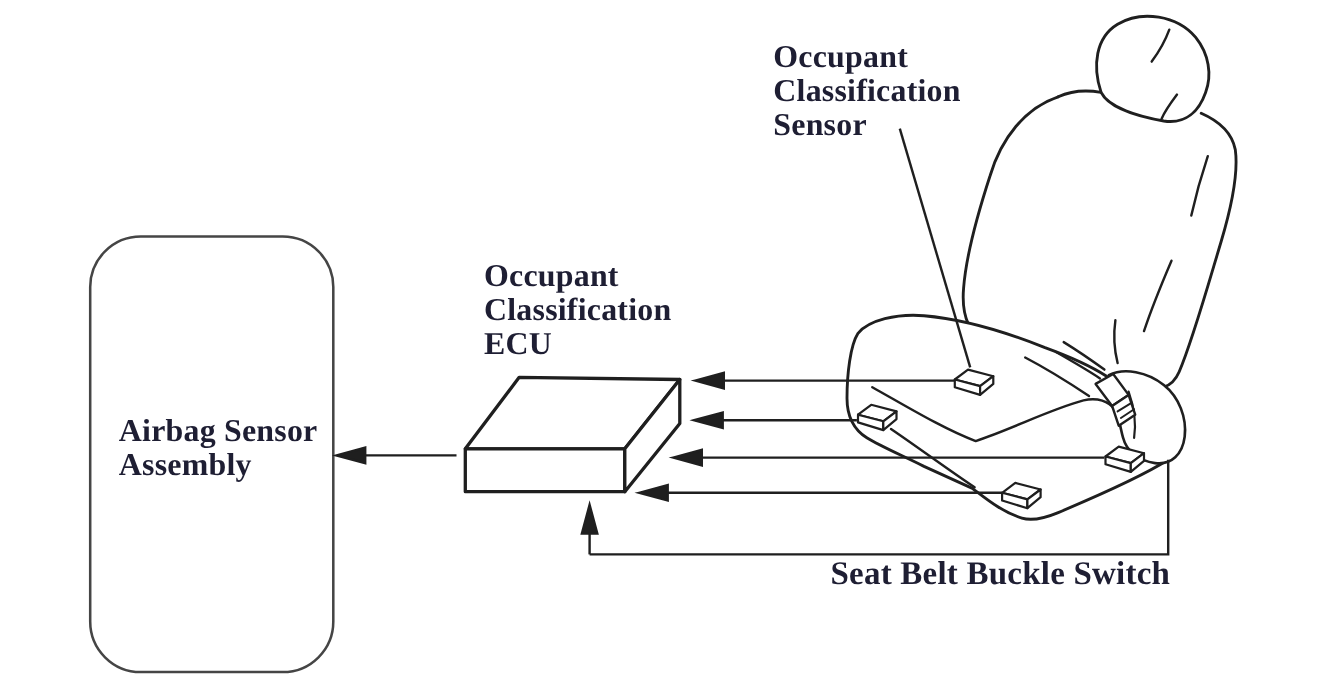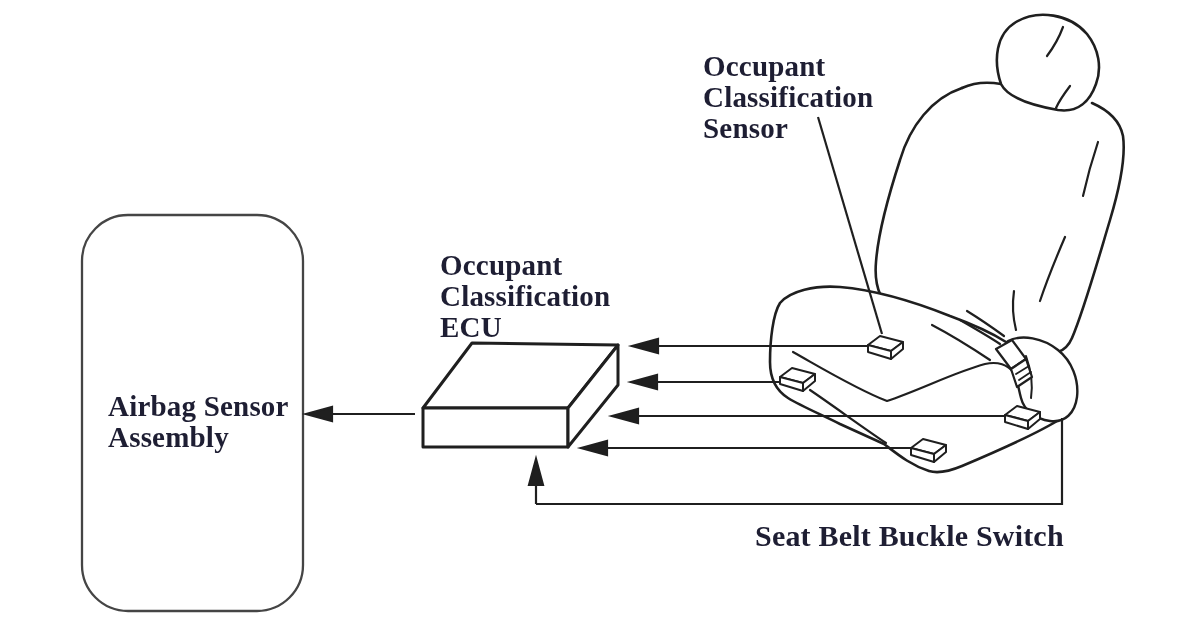--- a/index.html
+++ b/index.html
@@ -18,21 +18,20 @@
   }
   .canvas svg{position:absolute;left:0;top:0;}
   .lbl{
     position:absolute;
     white-space:pre-line;
     color:var(--text);
     font-weight:600;
     font-size:29px;
     line-height:31px;
     letter-spacing:0.2px;
-    margin-top:14px;
   }
   .lbl-ocs{left:703px;top:37px;}
   .lbl-ecu{left:440px;top:236px;}
   .lbl-airbag{left:108px;top:377px;}
   .lbl-buckle{left:755px;top:506px;font-size:30px;line-height:32px;}
 </style>
 </head>
 <body>
 
 <div class="canvas">

